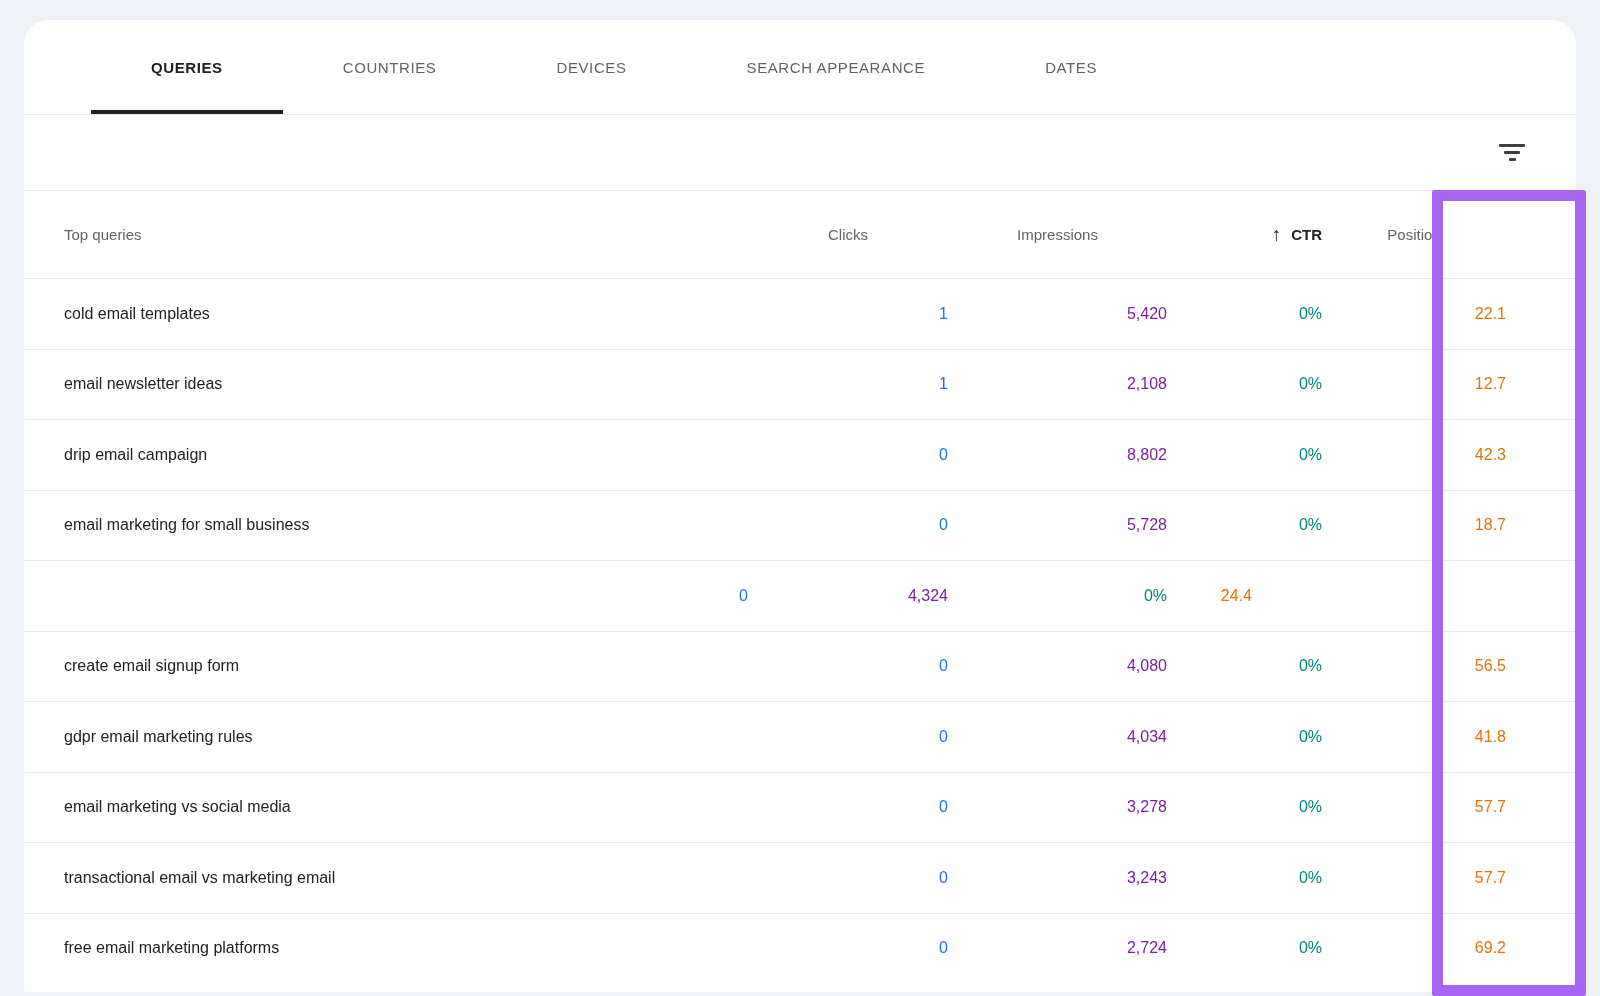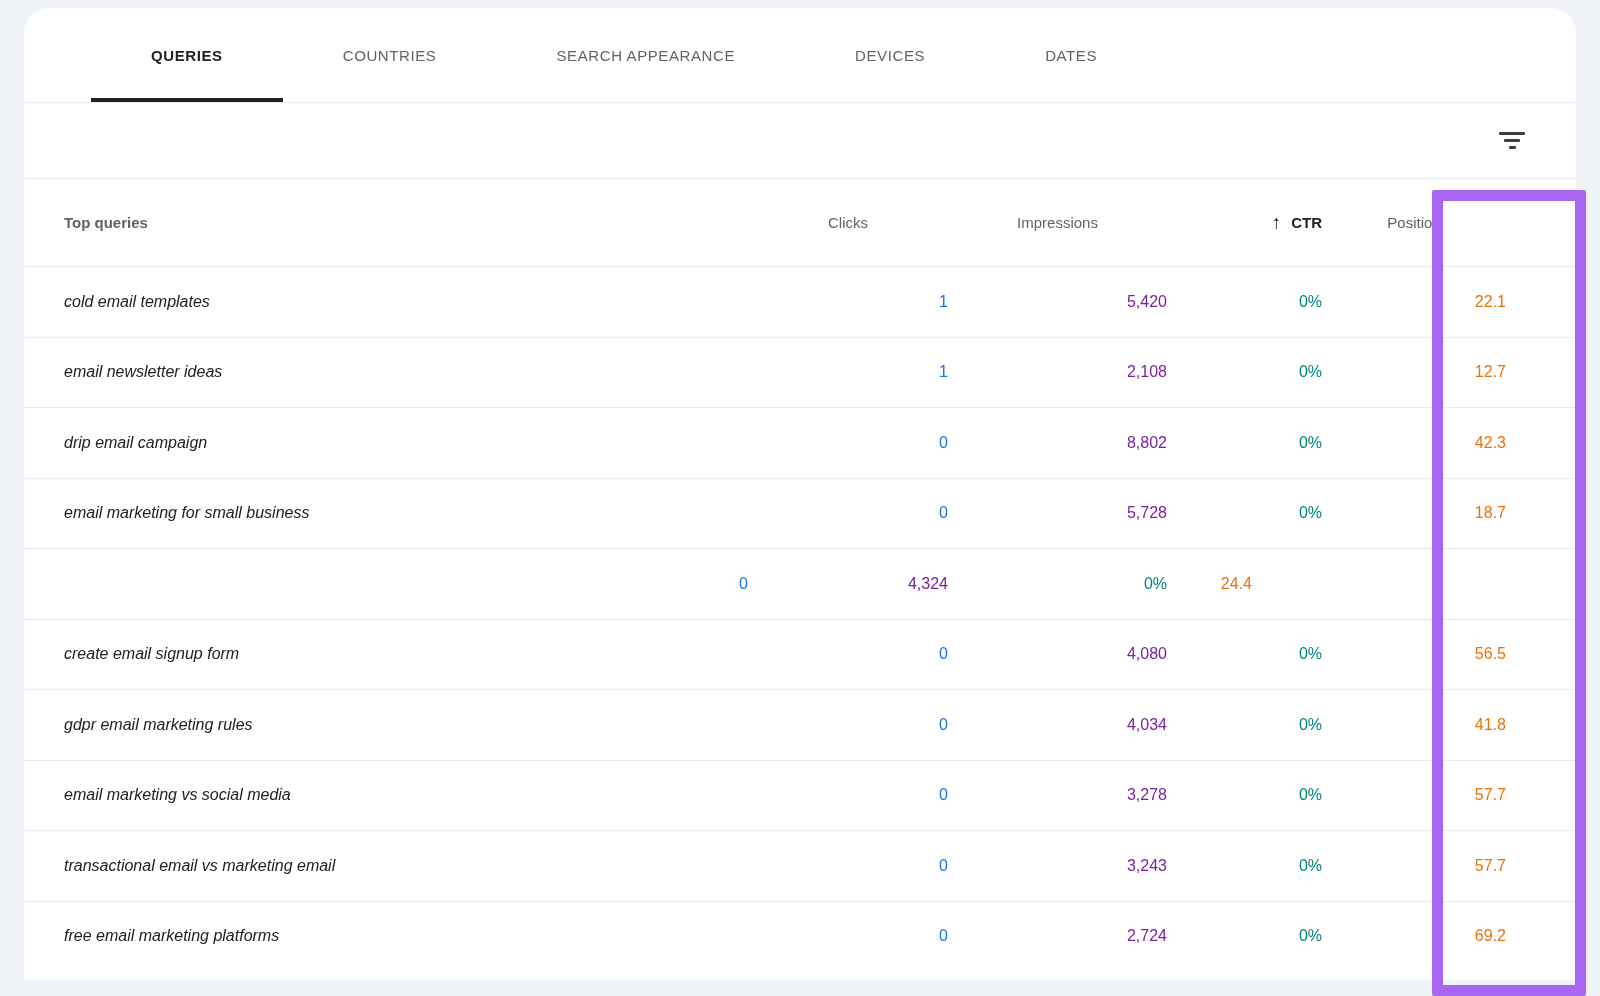--- a/index.html
+++ b/index.html
@@ -5,21 +5,21 @@
   * { box-sizing: border-box; margin: 0; padding: 0; }
   html, body { width: 1600px; height: 996px; overflow: hidden; }
   body {
     position: relative;
     background: #eef1f6;
     font-family: "Liberation Sans", sans-serif;
     -webkit-font-smoothing: antialiased;
   }
   .card {
     position: absolute;
-    left: 24px; top: 8px;
+    left: 24px; top: 20px;
     width: 1552px; height: 972px;
     background: #ffffff;
     border-radius: 24px 24px 0 0;
   }
   
   .tabbar {
     height: 95px;
     display: flex;
     padding-left: 67px;
     border-bottom: 1px solid #e8eaed;
@@ -67,33 +67,33 @@
   .filter-btn i.b3 { width: 7px; }
   
   .thead, .trow {
     display: grid;
     grid-template-columns: 1fr 200px 219px 155px 254px;
     align-items: center;
   }
   .thead { height: 87px; }
   .thead .hcell { font-size: 15px; color: #5f6368; }
   .hcell.right { text-align: center; }
-  .hcell.hq { padding-left: 40px; font-weight: bold; }
+  .hcell.hq { padding-left: 40px; }
   .hcell.hctr {
     display: flex;
     justify-content: flex-end;
     align-items: center;
     gap: 10px;
     color: #202124;
     font-weight: 700;
   }
   .sort-arrow { font-size: 19px; font-weight: 400; color: #202124; line-height: 1; }
   .hcell.hpos { padding-right: 70px; }
   .trow { height: 70.5px; border-top: 1px solid #e8eaed; cursor: pointer; }
-  .cell-query { padding-left: 40px; font-size: 16px; color: #202124; font-style: italic; }
+  .cell-query { padding-left: 40px; font-size: 16px; color: #202124; }
   .num { text-align: right; font-size: 16px; }
   .c-clicks { color: var(--clicks, #1a73e8); }
   .c-impressions { color: var(--impressions, #7b1fa2); }
   .c-ctr { color: var(--ctr, #00857a); }
   .c-position { color: var(--position, #e8710a); padding-right: 70px; }
   
   .highlight {
     position: absolute;
     left: 1432px; top: 190px;
     width: 154px; height: 806px;
@@ -104,22 +104,22 @@
   }
 </style>
 </head>
 <body>
 
 <div class="card">
 
   <div class="tabbar">
     <div class="tab active">QUERIES</div>
     <div class="tab">COUNTRIES</div>
+    <div class="tab">DEVICES</div>
     <div class="tab">SEARCH APPEARANCE</div>
-    <div class="tab">DEVICES</div>
     <div class="tab">DATES</div>
   </div>
 
   <div class="toolbar">
     <div class="filter-btn">
       <i class="b1"></i>
       <i class="b2"></i>
       <i class="b3"></i>
     </div>
   </div>

